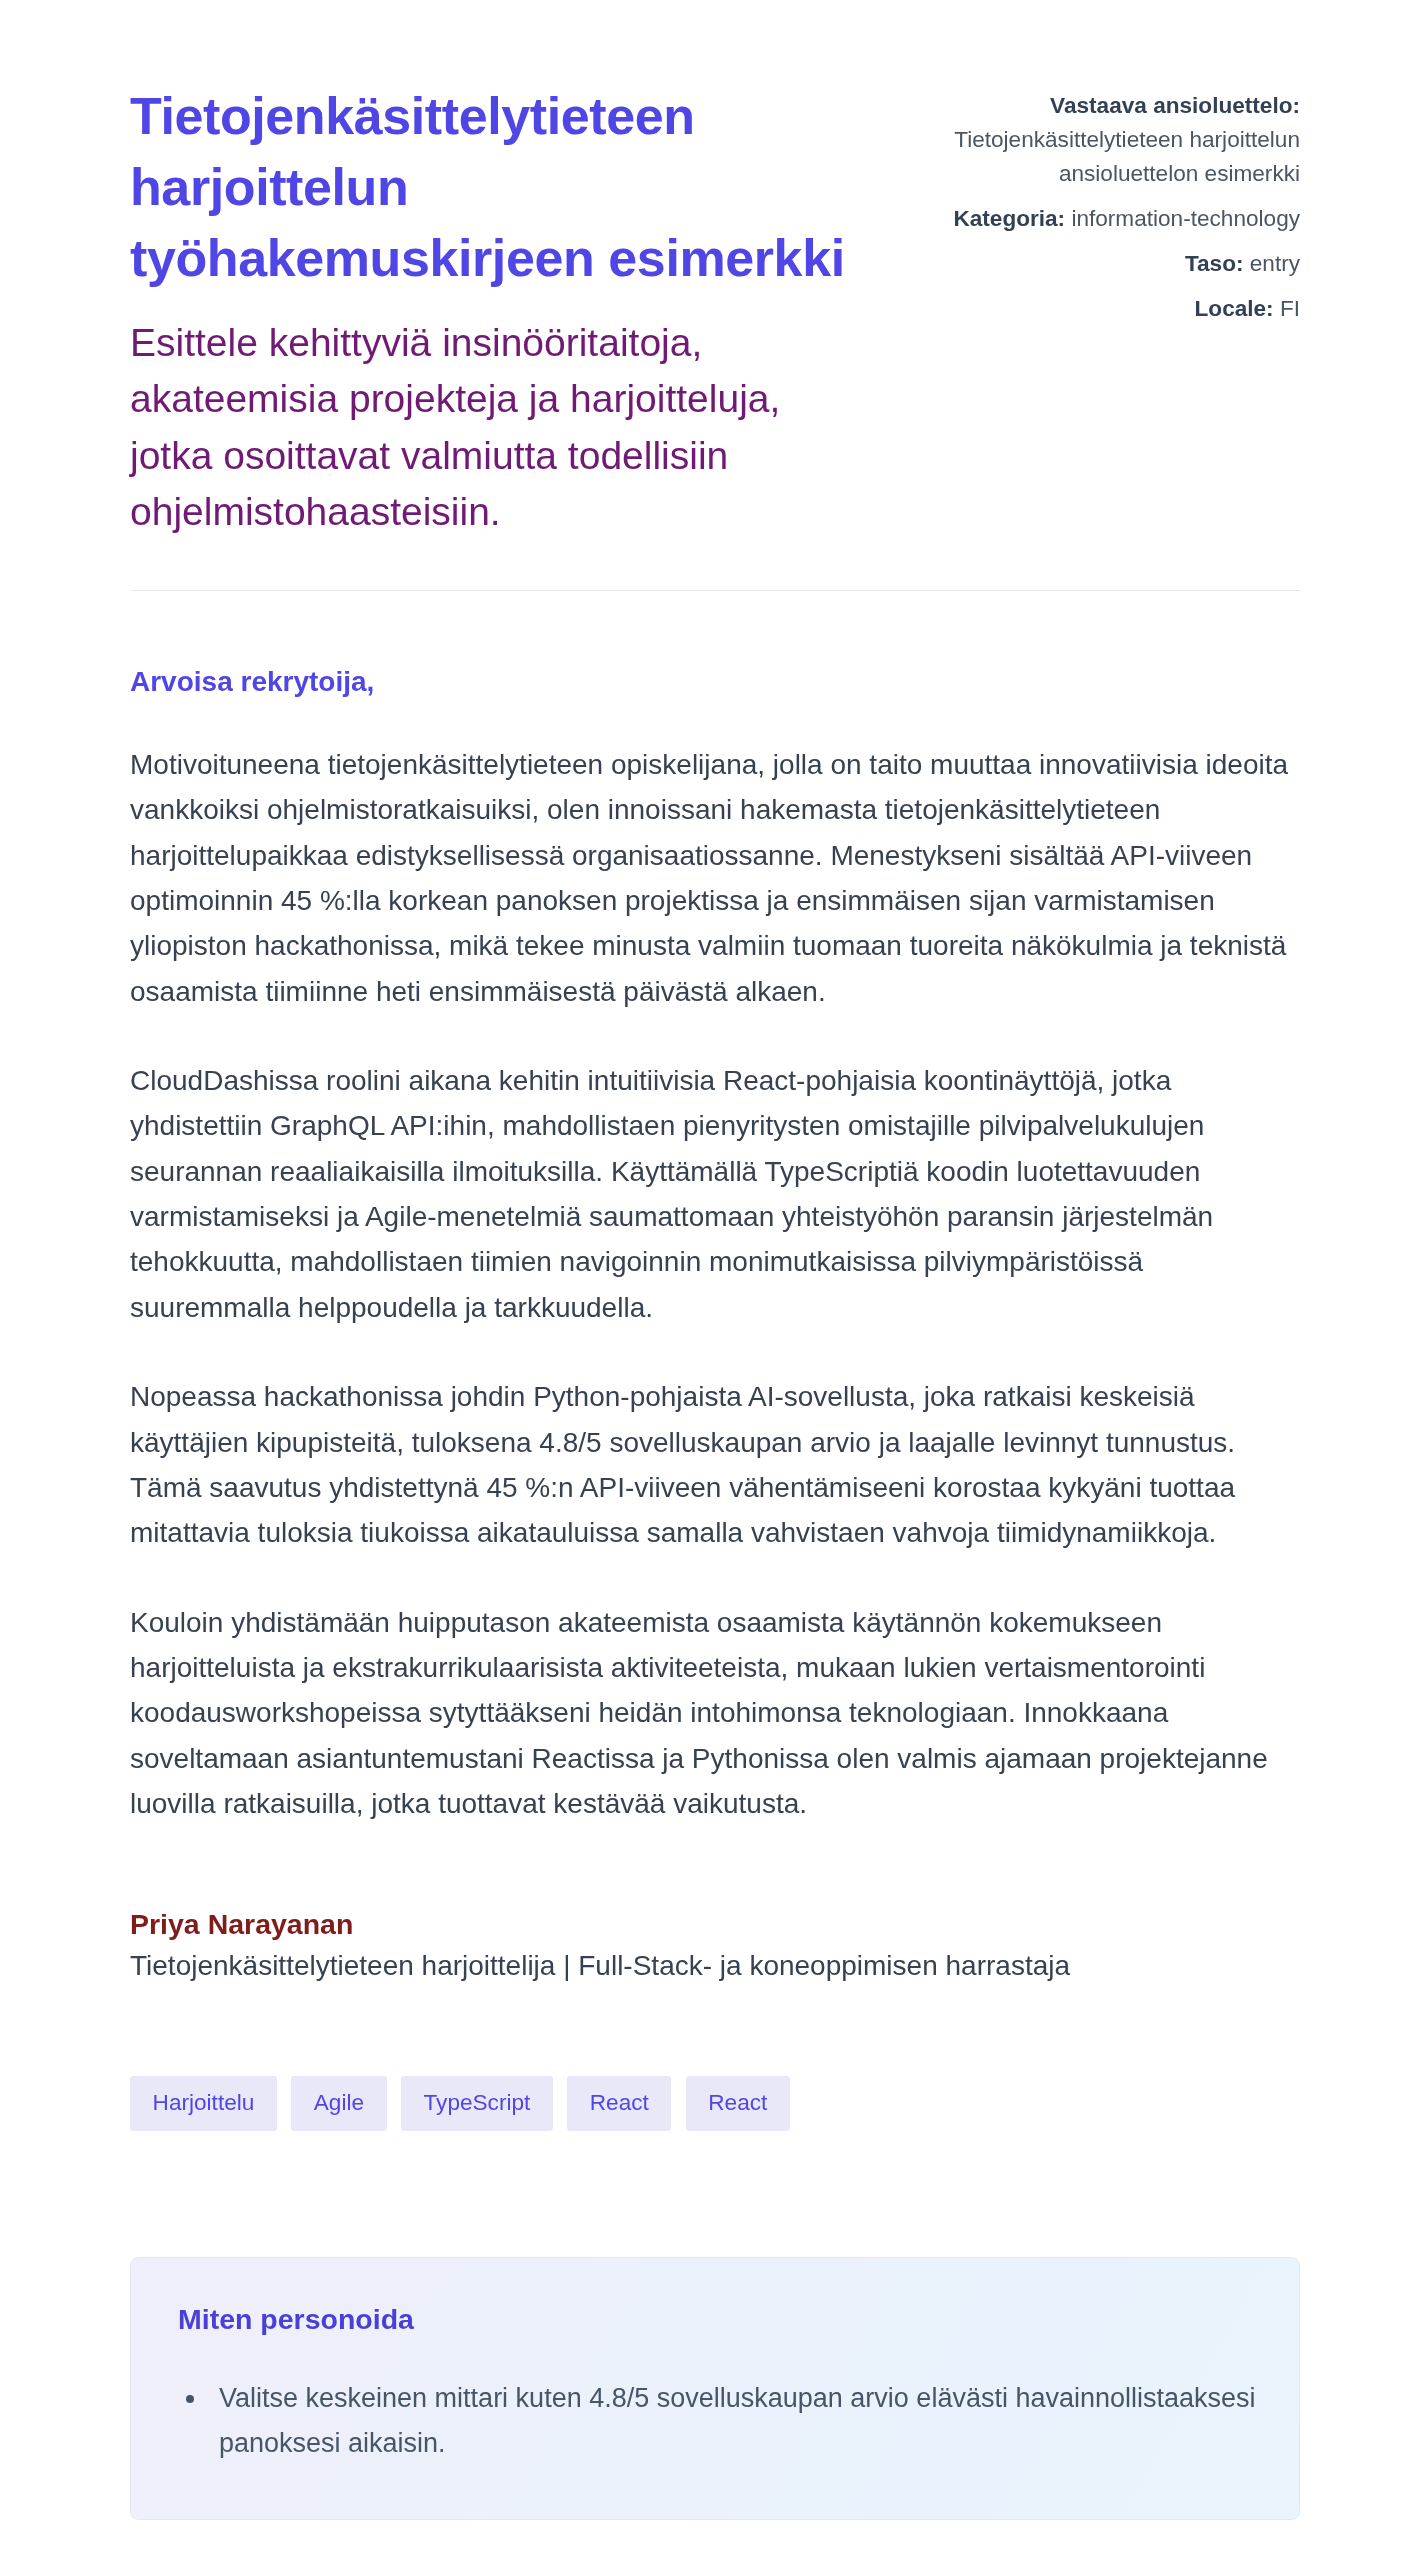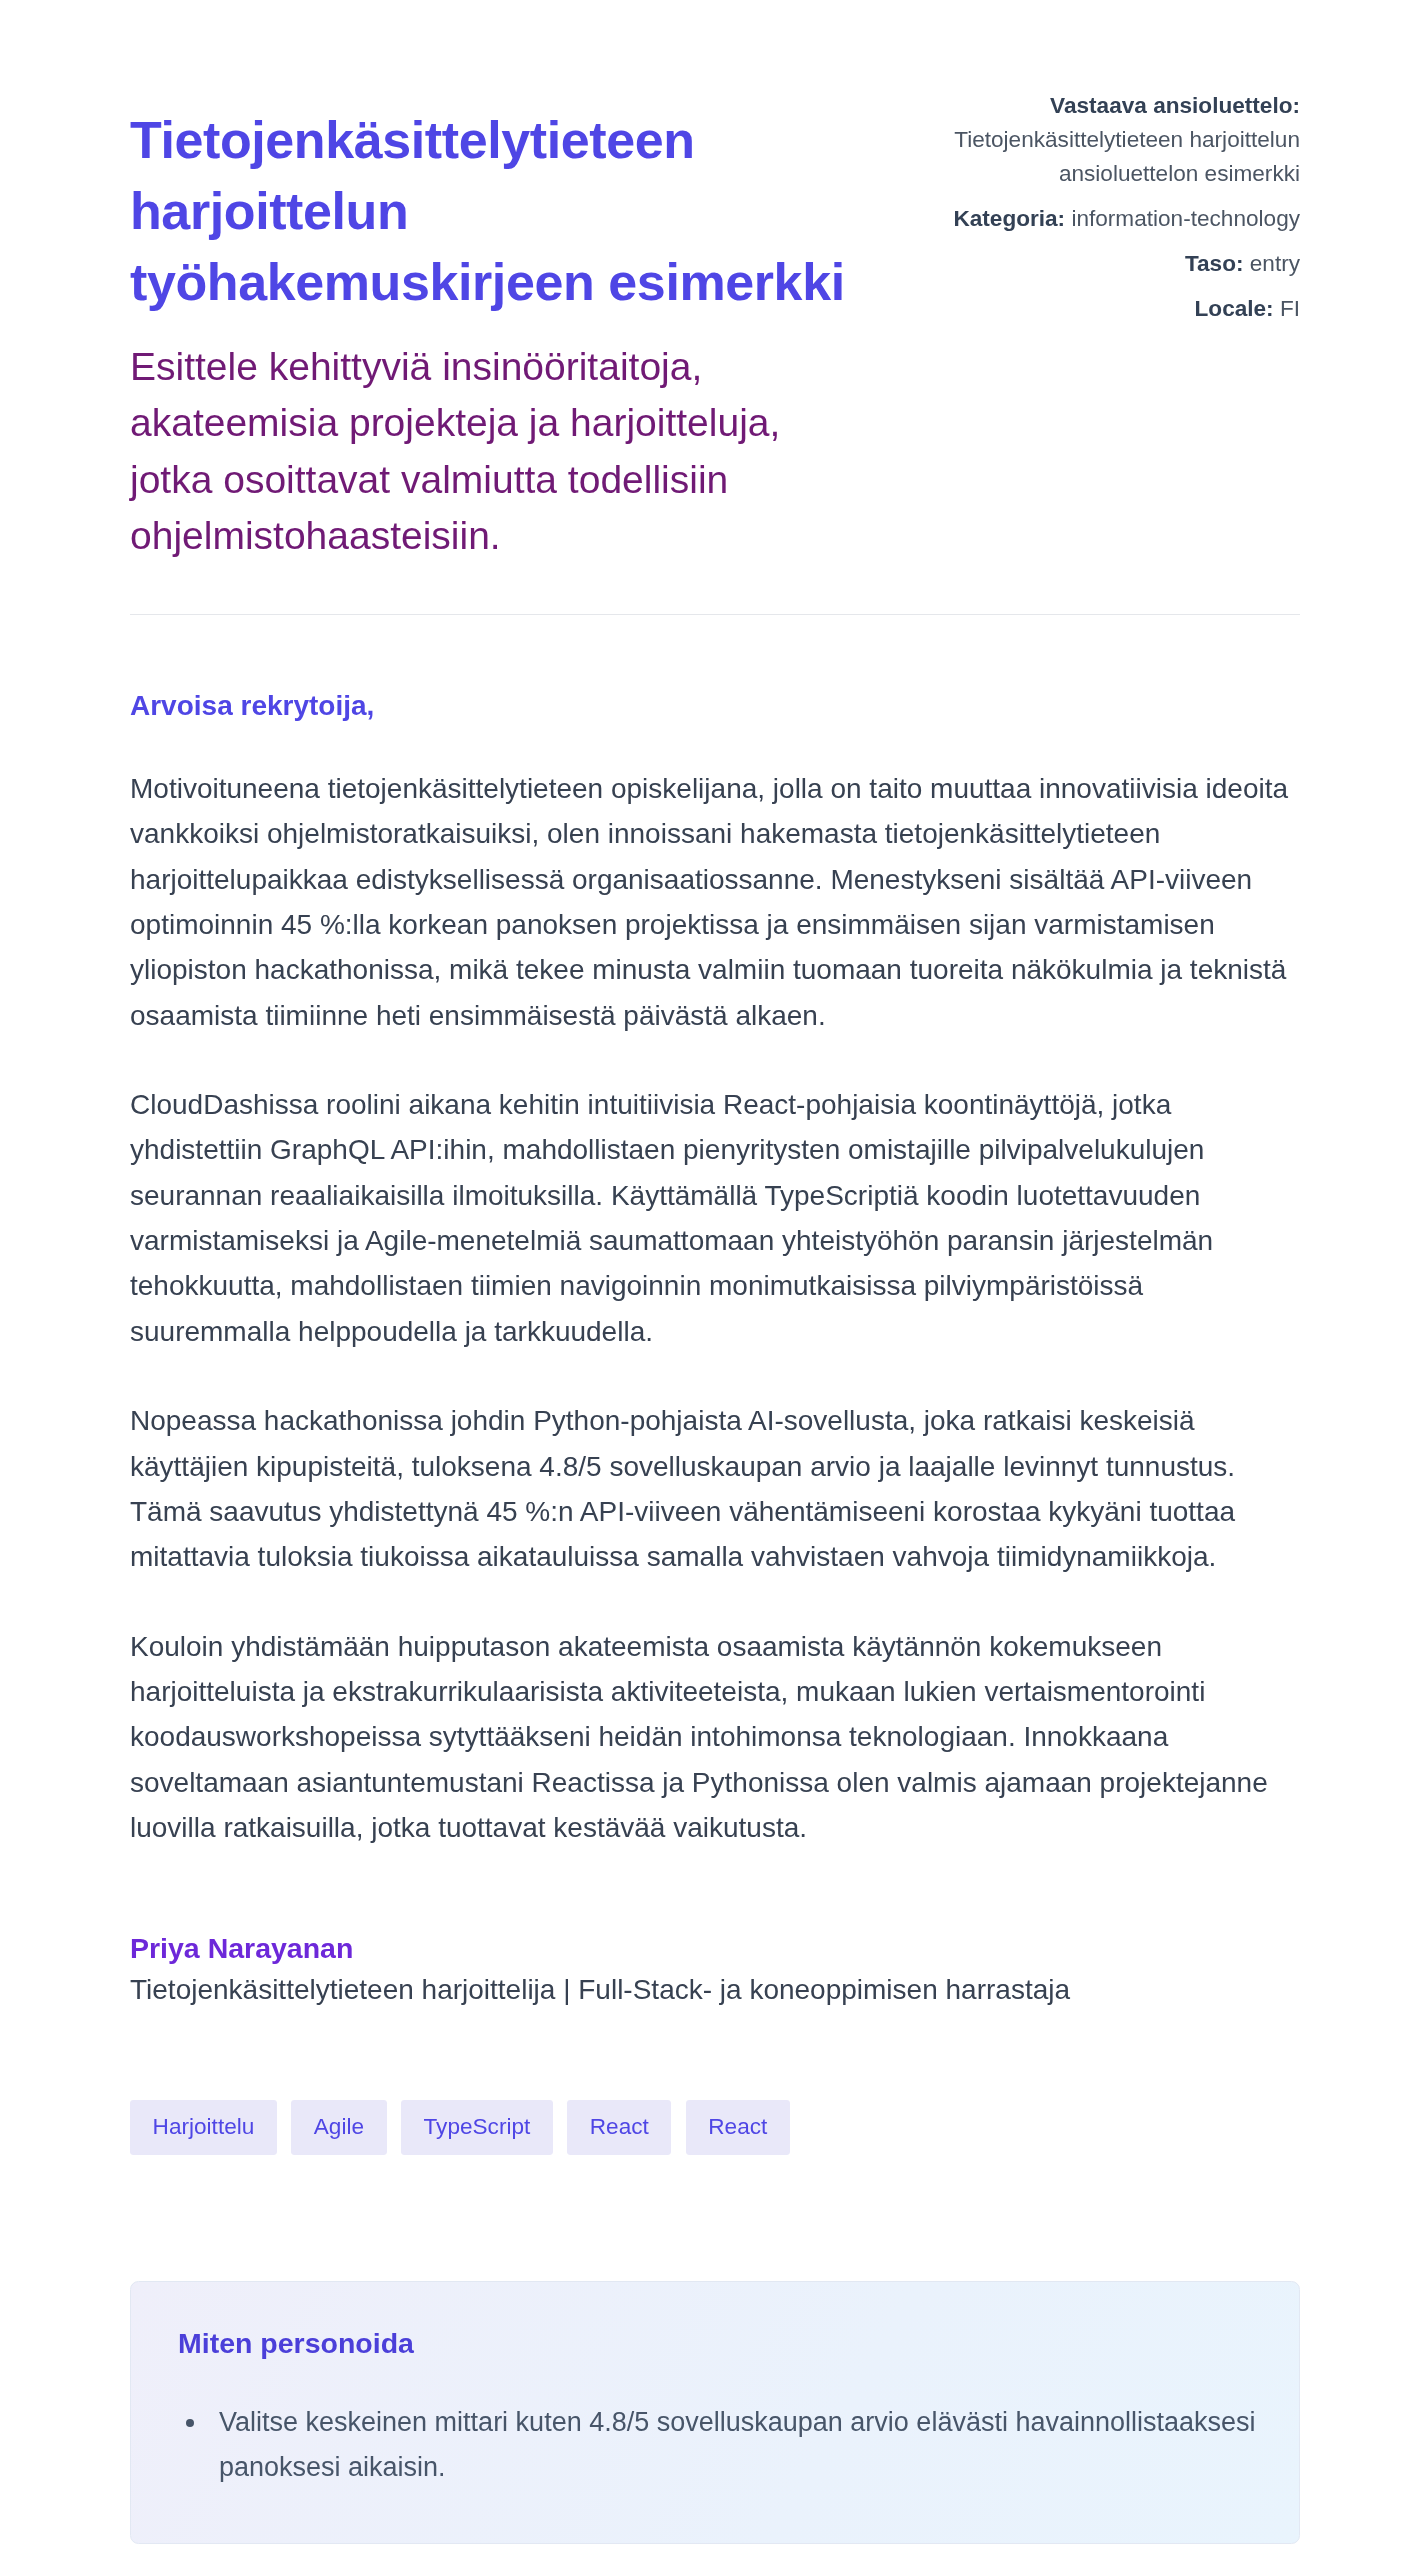--- a/index.html
+++ b/index.html
@@ -14,21 +14,21 @@
     padding: 81px 126px 75px 130px;
   }
 
   
   .header {
     display: flex;
     justify-content: space-between;
     align-items: flex-start;
     gap: 34px;
   }
-  .title-block { max-width: 759px; margin-top: 24px; }
+  .title-block { max-width: 759px; }
   .page-title {
     margin: 0;
     font-size: 52px;
     line-height: 1.37;
     font-weight: 700;
     color: #4f46e5;
     letter-spacing: -0.4px;
   }
   .page-subtitle {
     margin: 20px 0 0 0;
@@ -67,21 +67,21 @@
     margin: 44px 0 0 0;
     font-size: 28px;
     line-height: 1.62;
     color: #374151;
   }
 
   .sig-name {
     margin-top: 82px;
     font-size: 28.5px;
     font-weight: 700;
-    color: #6d28d9;
+    color: #7f1d1d;
   }
   .sig-role {
     margin-top: 9px;
     font-size: 28px;
     color: #374151;
   }
 
   
   .tags {
     margin-top: 94px;

